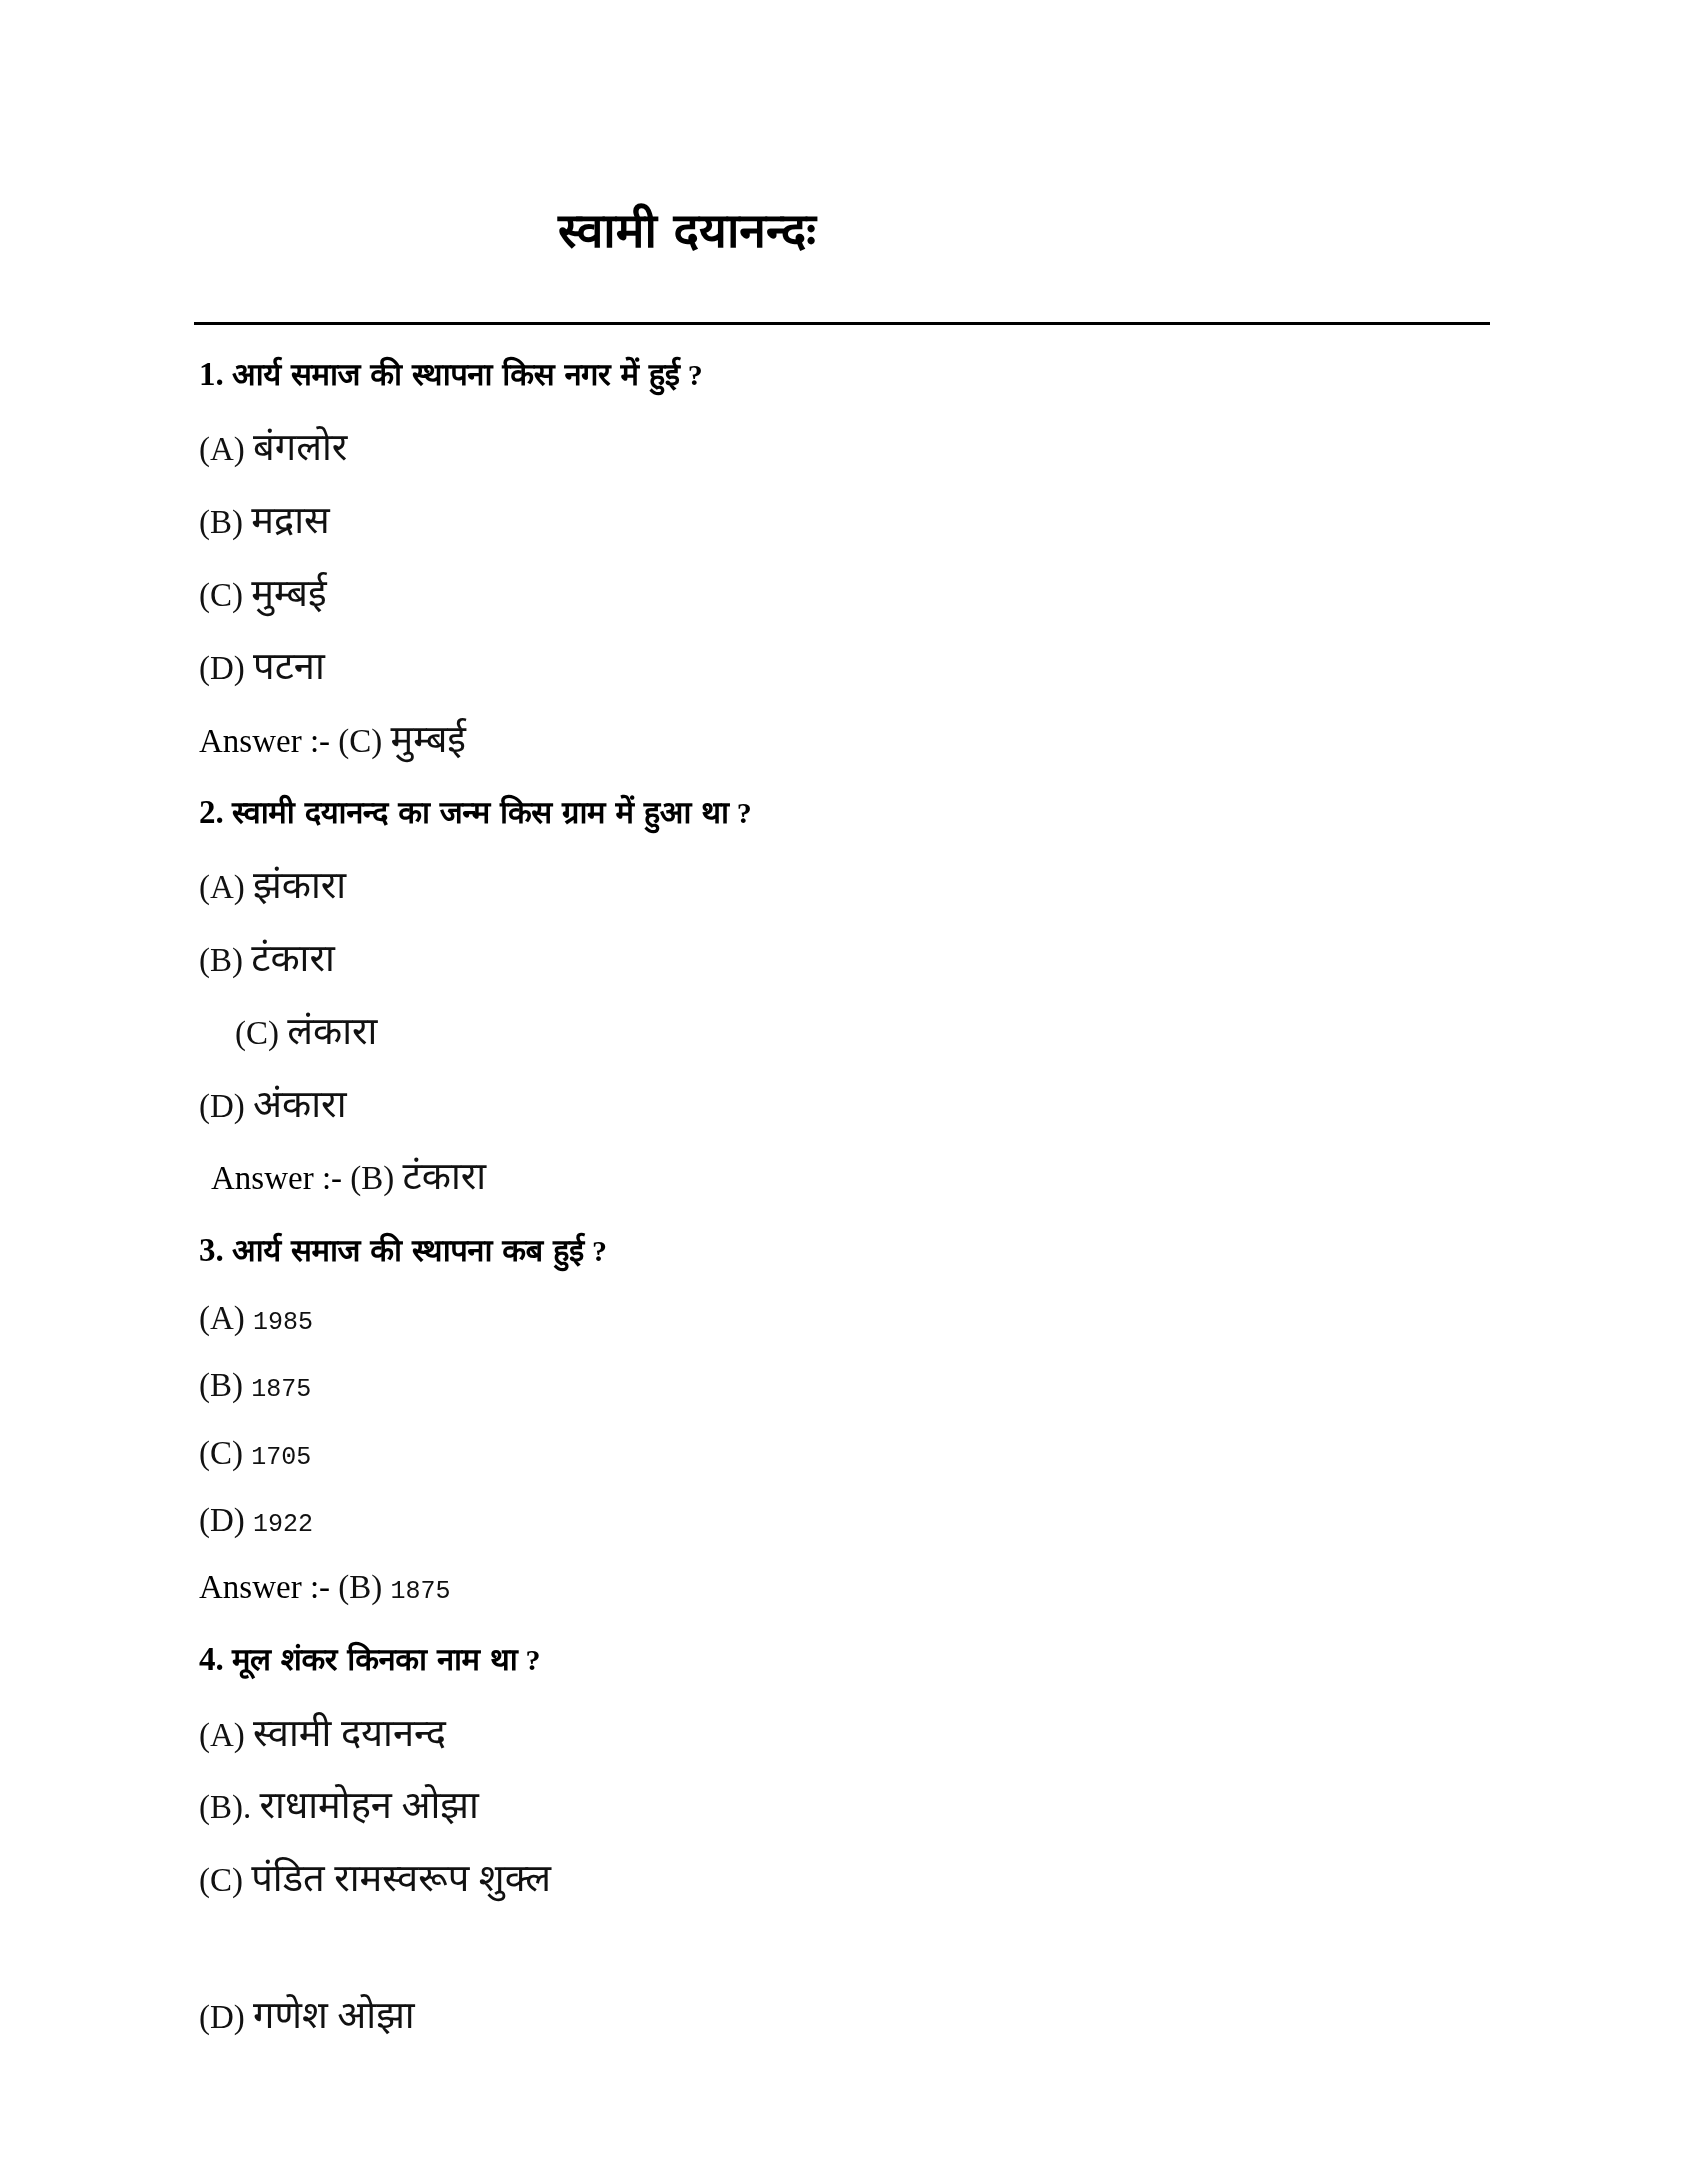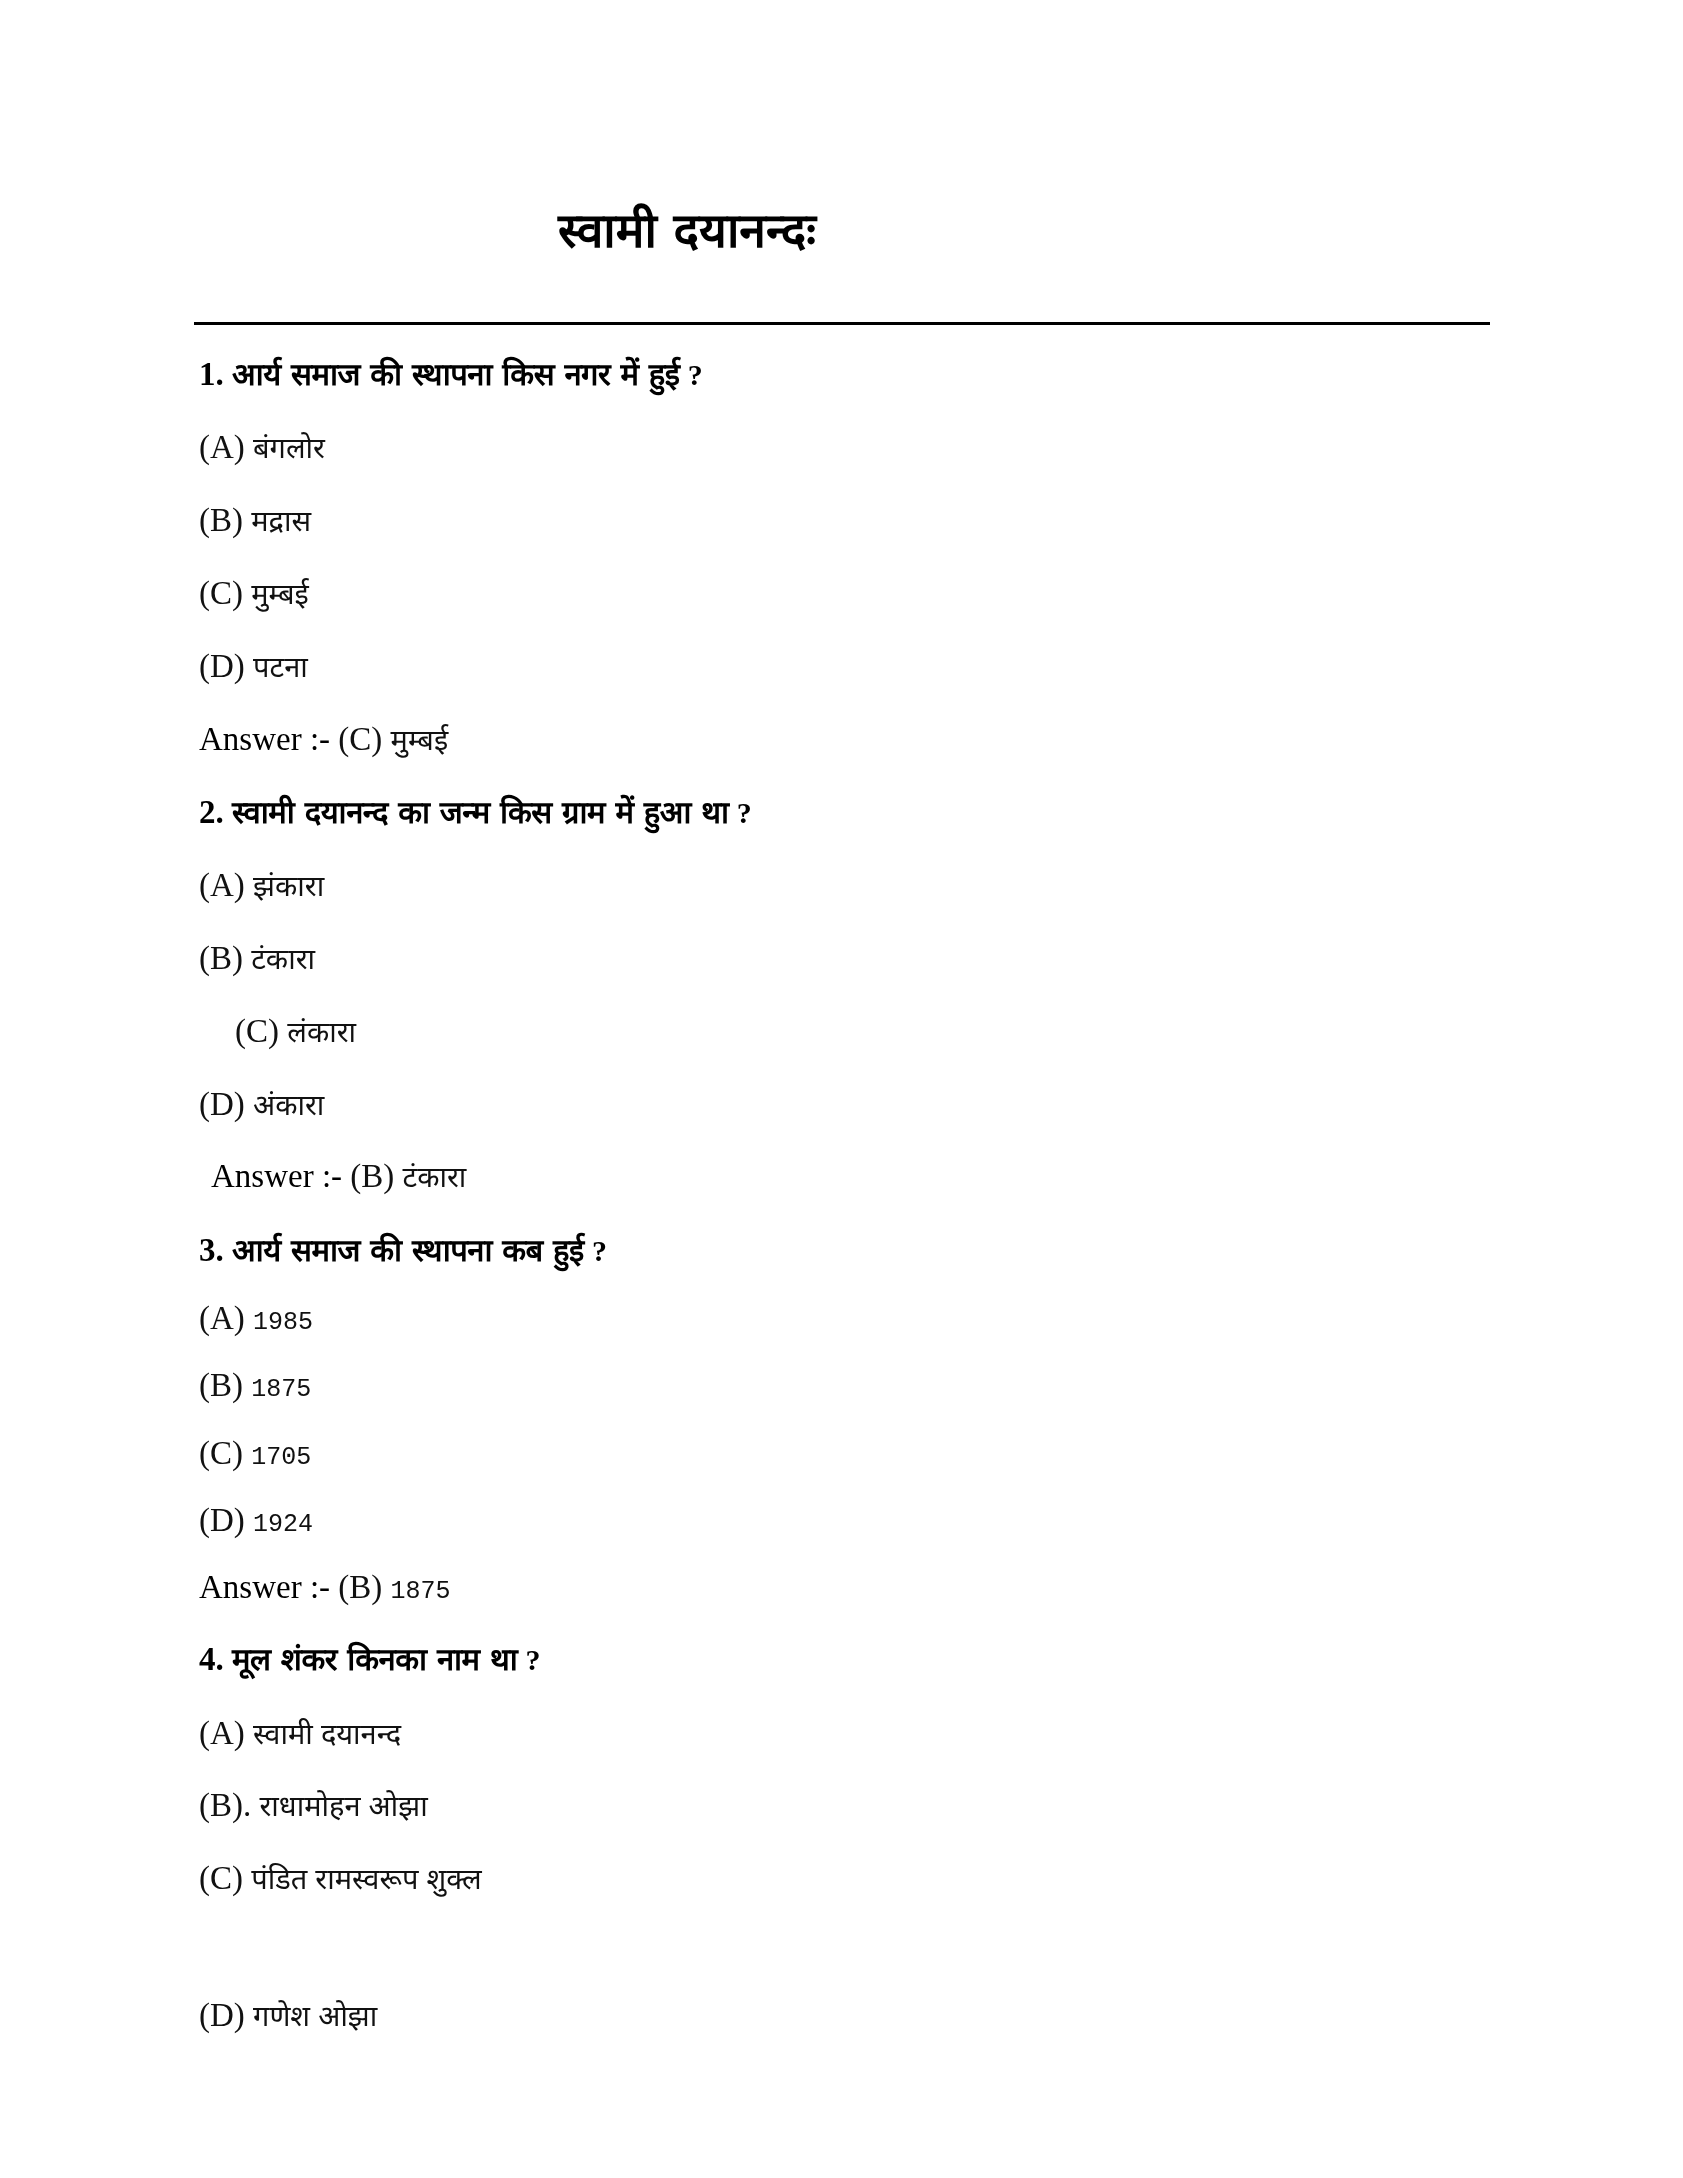--- a/index.html
+++ b/index.html
@@ -56,22 +56,22 @@
       font-family: "Liberation Serif", serif;
       font-weight: bold;
       font-size: 30px;
     }
     .opt-letter {
       font-family: "Liberation Serif", serif;
       font-weight: normal;
       color: #111111;
     }
     .opt-text {
-      font-family: Liberation Sans, sans-serif;
-      font-size: 29px;
+      font-family: Liberation Serif, serif;
+      font-size: 38px;
       color: #111111;
     }
     .opt-text.num {
       font-family: Liberation Mono, monospace;
       font-size: 25px;
     }
     .ans-label {
       font-family: "Liberation Serif", serif;
       font-weight: normal;
     }
@@ -148,21 +148,21 @@
 <div class="line" style="top:1356px;">
   <span class="opt-letter">(B)</span>
   <span class="opt-text num">1875</span>
 </div>
 <div class="line" style="top:1424px;">
   <span class="opt-letter">(C)</span>
   <span class="opt-text num">1705</span>
 </div>
 <div class="line" style="top:1491px;">
   <span class="opt-letter">(D)</span>
-  <span class="opt-text num">1924</span>
+  <span class="opt-text num">1922</span>
 </div>
 <div class="line" style="top:1558px;">
   <span class="ans-label">Answer :-</span>
   <span class="opt-letter">(B)</span>
   <span class="opt-text num">1875</span>
 </div>
 
 <div class="line" style="top:1630px;">
   <span class="q-num">4.</span>
   <span class="q-text">मूल शंकर किनका नाम था</span>

